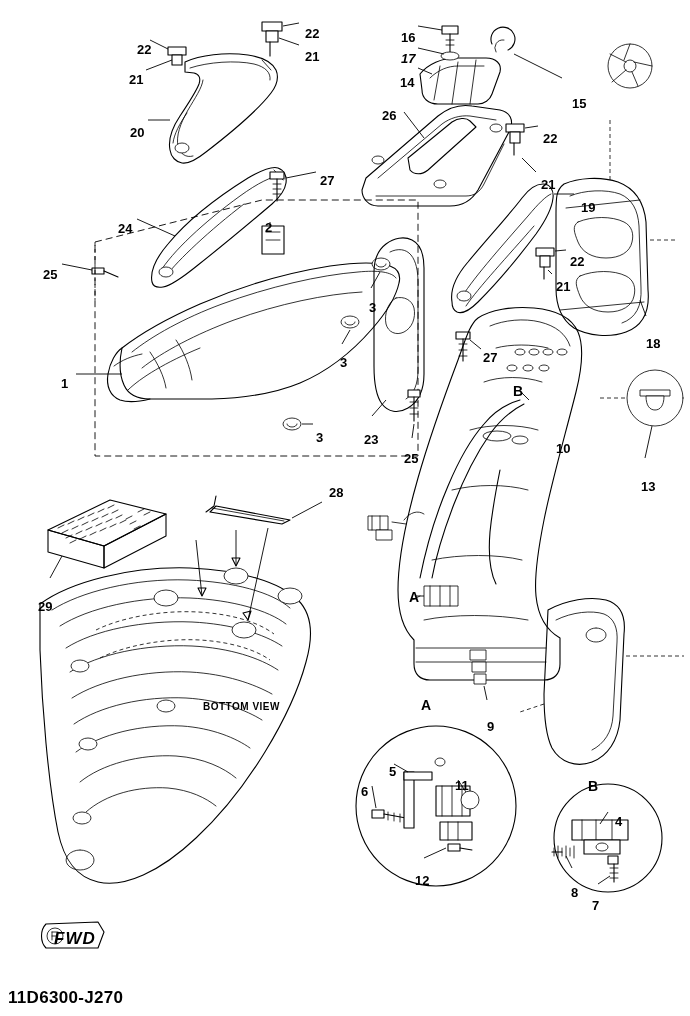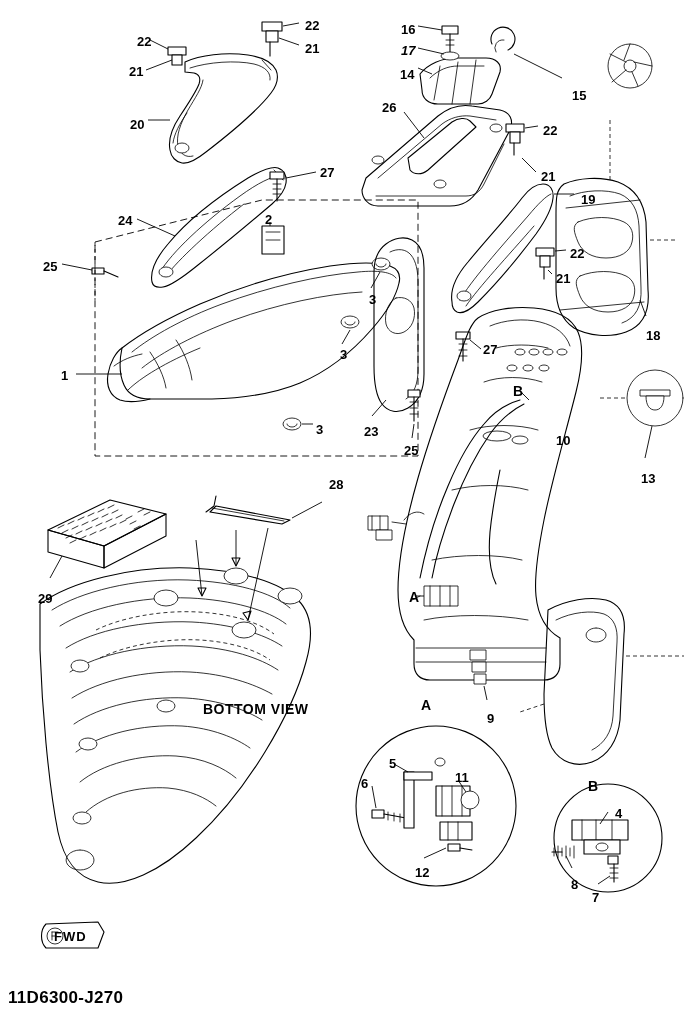--- a/index.html
+++ b/index.html
@@ -26,41 +26,42 @@
     height: 1016px;
   }
   .callout {
     position: absolute;
     font-size: 13px;
     font-weight: bold;
     font-family: "Liberation Sans", sans-serif;
     color: #000;
     line-height: 1;
     white-space: nowrap;
+    margin-top: 8px;
   }
   .labeltext {
     position: absolute;
     font-size: 13px;
     font-weight: bold;
     font-family: "Liberation Sans", sans-serif;
     color: #000;
     white-space: nowrap;
   }
   #part-number {
     position: absolute;
     left: 8px;
     top: 988px;
     font-size: 17px;
     font-weight: bold;
     letter-spacing: 0.3px;
   }
   #bottom-view-label {
     left: 203px;
     top: 701px;
-    font-size: 14px;
+    font-size: 10px;
     letter-spacing: 0.5px;
   }
   .sect-letter {
     position: absolute;
     font-size: 14px;
     font-weight: bold;
   }
 </style>
 </head>
 <body>
@@ -503,17 +504,17 @@
 
   <div id="sections-layer">
       <div class="sect-letter" style="left: 409px; top: 589px;">A</div>
       <div class="sect-letter" style="left: 513px; top: 383px;">B</div>
       <div class="sect-letter" style="left: 421px; top: 697px;">A</div>
       <div class="sect-letter" style="left: 588px; top: 778px;">B</div>
     </div>
 
   <div class="labeltext" id="bottom-view-label">BOTTOM VIEW</div>
 
-  <div class="labeltext" style="left:54px; top:929px; font-size:13px; letter-spacing:1px;">FWD</div>
+  <div class="labeltext" style="left:54px; top:929px; font-size:17px; font-style:italic; letter-spacing:1px;">FWD</div>
 
   <div id="part-number">11D6300-J270</div>
 
 </div>
 
 </body></html>

